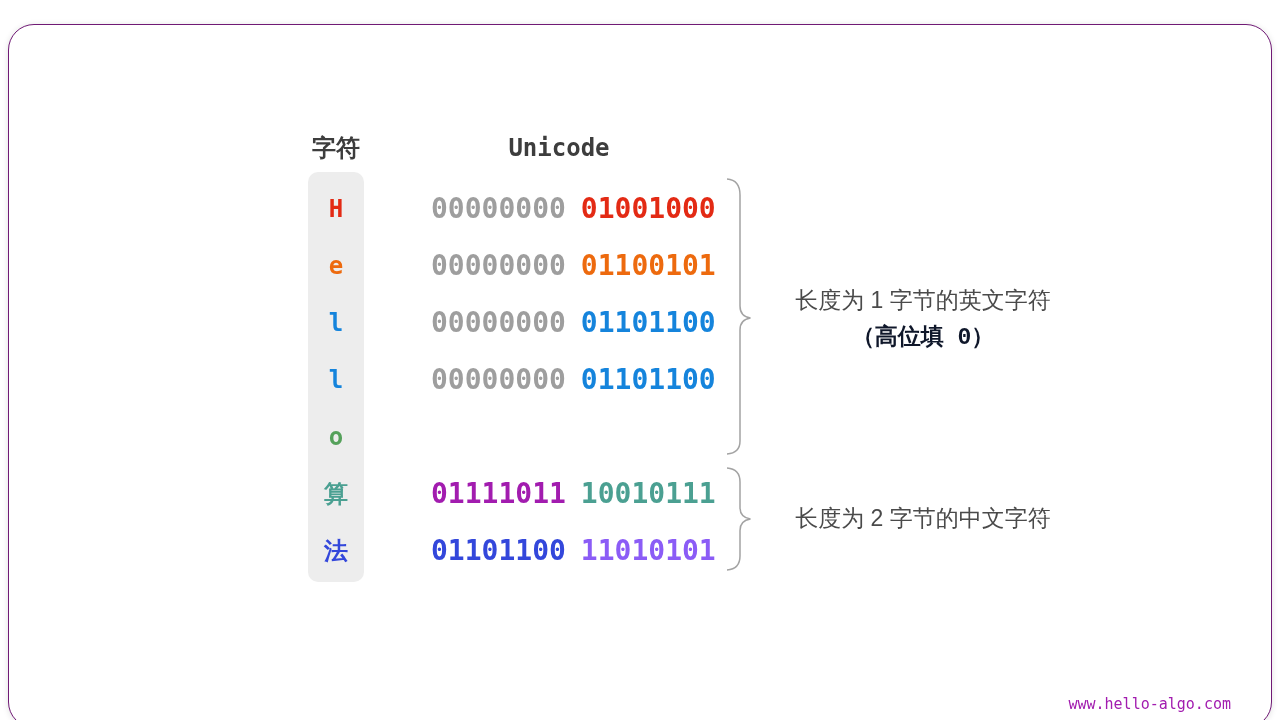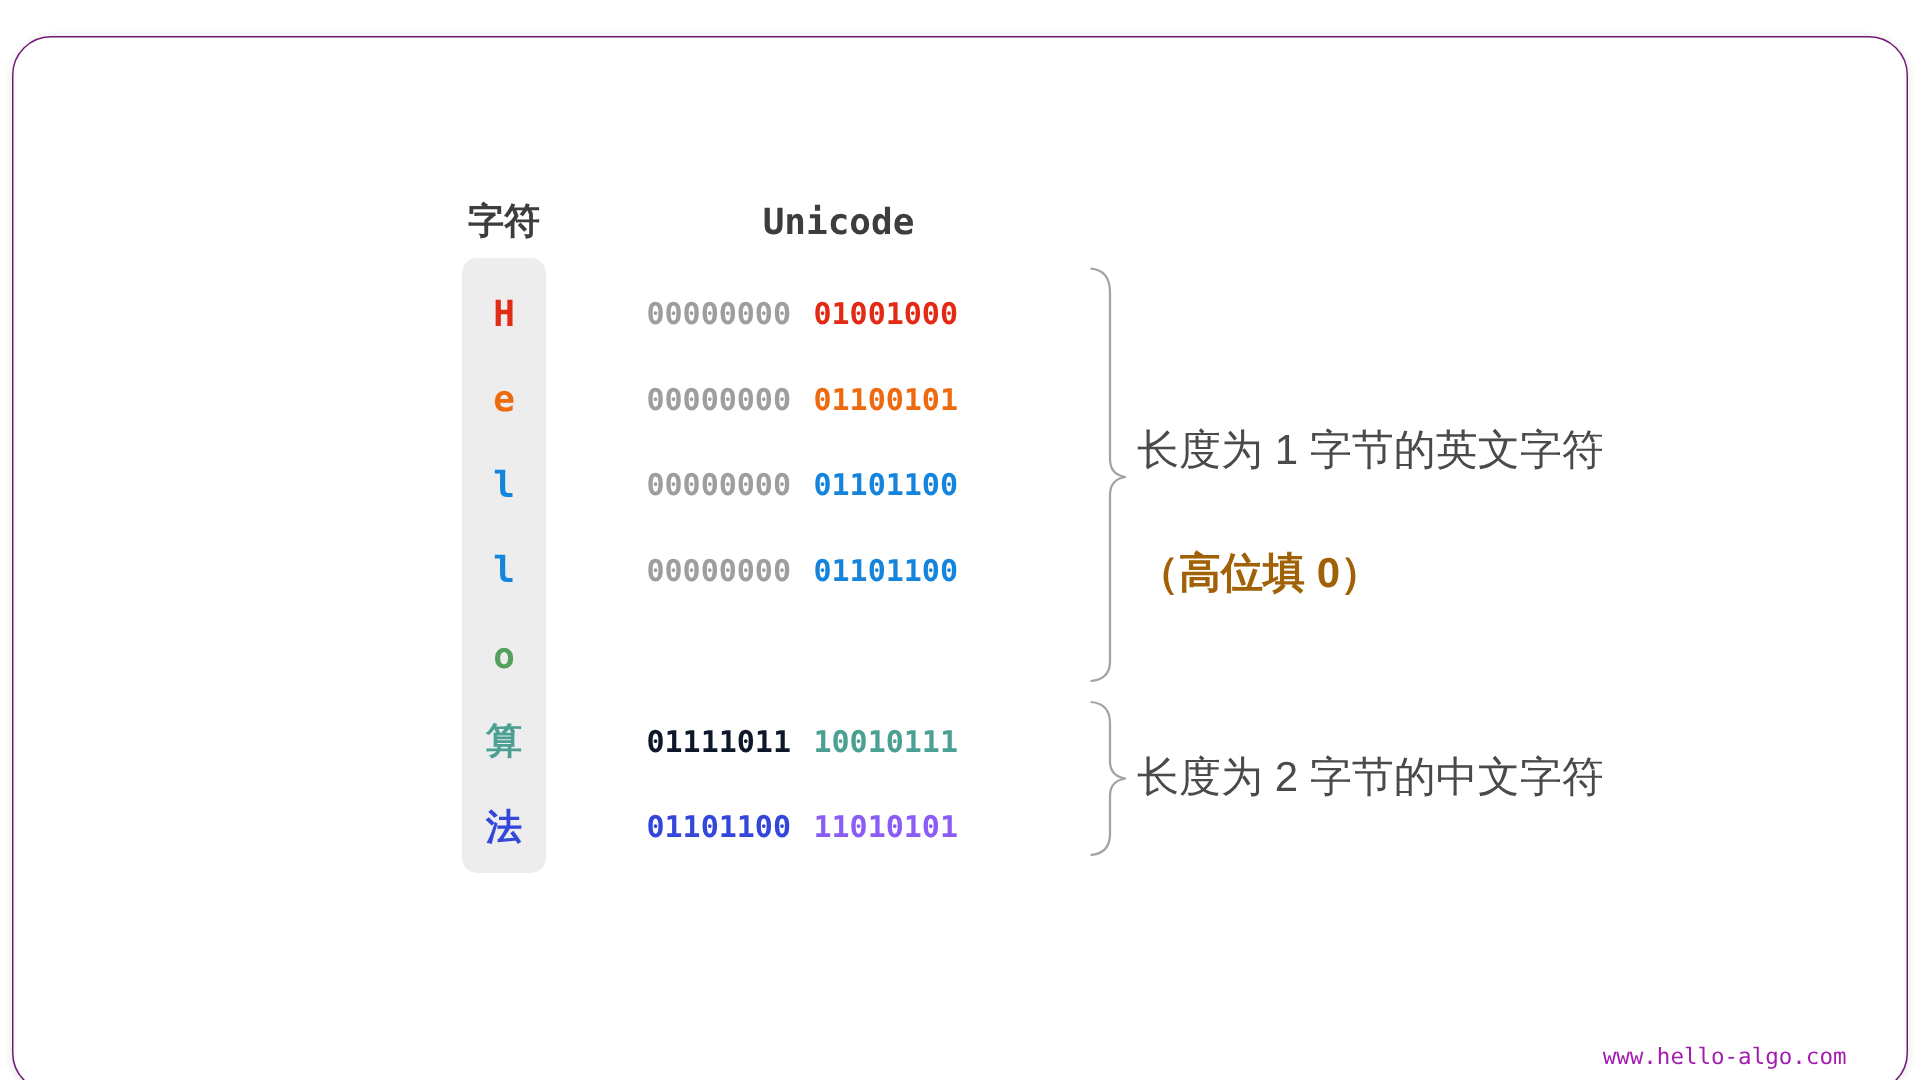--- a/index.html
+++ b/index.html
@@ -23,29 +23,29 @@
     background:#ededed;border-radius:10px;
   }
   .rows{position:absolute;left:299px;top:155px;width:460px;}
   .row{height:57px;display:flex;align-items:center;}
   .char-cell{
     width:56px;text-align:center;font-size:24px;font-weight:bold;
     font-family:"DejaVu Sans Mono","Liberation Sans",sans-serif;
   }
   .code-cell{
     margin-left:67px;font-family:"DejaVu Sans Mono",monospace;
-    font-size:20px;font-weight:bold;white-space:nowrap;
+    font-size:28px;font-weight:bold;white-space:nowrap;
   }
   .code-cell .low-byte{margin-left:15px;}
   .braces{position:absolute;left:0;top:0;pointer-events:none;}
   .ann{
-    position:absolute;left:749px;width:330px;text-align:left;
-    font-size:28px;line-height:38px;color:#4a4a4a;
+    position:absolute;left:749px;width:330px;text-align:center;
+    font-size:23px;line-height:38px;color:#4a4a4a;
   }
-  .ann .muted{color:#a16207;font-weight:bold;font-family:Liberation Sans, sans-serif;margin-top:44px;}
+  .ann .muted{color:#0f172a;font-weight:bold;font-family:Liberation Mono, monospace;}
   .ann1{top:256px;}
   .ann2{top:474px;}
   .watermark{
     position:absolute;right:40px;bottom:14px;
     font-family:"DejaVu Sans Mono",monospace;font-size:15px;color:#a21caf;
   }
 </style>
 </head>
 <body>
 
@@ -72,21 +72,21 @@
         </div>
         <div class="row">
           <span class="char-cell" style="color: rgb(21, 132, 220);">l</span>
           <span class="code-cell"><span class="high-byte" style="color: rgb(158, 158, 158);">00000000</span><span class="low-byte" style="color: rgb(21, 132, 220);">01101100</span></span>
         </div>
         <div class="row">
           <span class="char-cell" style="color: rgb(85, 161, 91);">o</span>
         </div>
         <div class="row">
           <span class="char-cell" style="color: rgb(75, 160, 146);">算</span>
-          <span class="code-cell"><span class="high-byte" style="color: #0f172a;">01111011</span><span class="low-byte" style="color: rgb(75, 160, 146);">10010111</span></span>
+          <span class="code-cell"><span class="high-byte" style="color: #a21caf;">01111011</span><span class="low-byte" style="color: rgb(75, 160, 146);">10010111</span></span>
         </div>
         <div class="row">
           <span class="char-cell" style="color: rgb(51, 71, 219);">法</span>
           <span class="code-cell"><span class="high-byte" style="color: rgb(51, 71, 219);">01101100</span><span class="low-byte" style="color: #8b5cf6;">11010101</span></span>
         </div>
       </div>
 
     <svg class="braces" width="1262" height="702" viewBox="0 0 1262 702">
       <path id="brace1" fill="none" stroke-width="1.5" d="M 718 154 Q 731 155 731 170 L 731 281 Q 731 291.5 741.5 293 Q 731 294.5 731 305 L 731 416 Q 731 428 718 429" stroke="#a3a3a3"></path>
       <path id="brace2" fill="none" stroke-width="1.5" d="M 718 443 Q 731 444 731 457 L 731 482.5 Q 731 492.5 741.5 494 Q 731 495.5 731 505.5 L 731 531 Q 731 544 718 545" stroke="#a3a3a3"></path>

